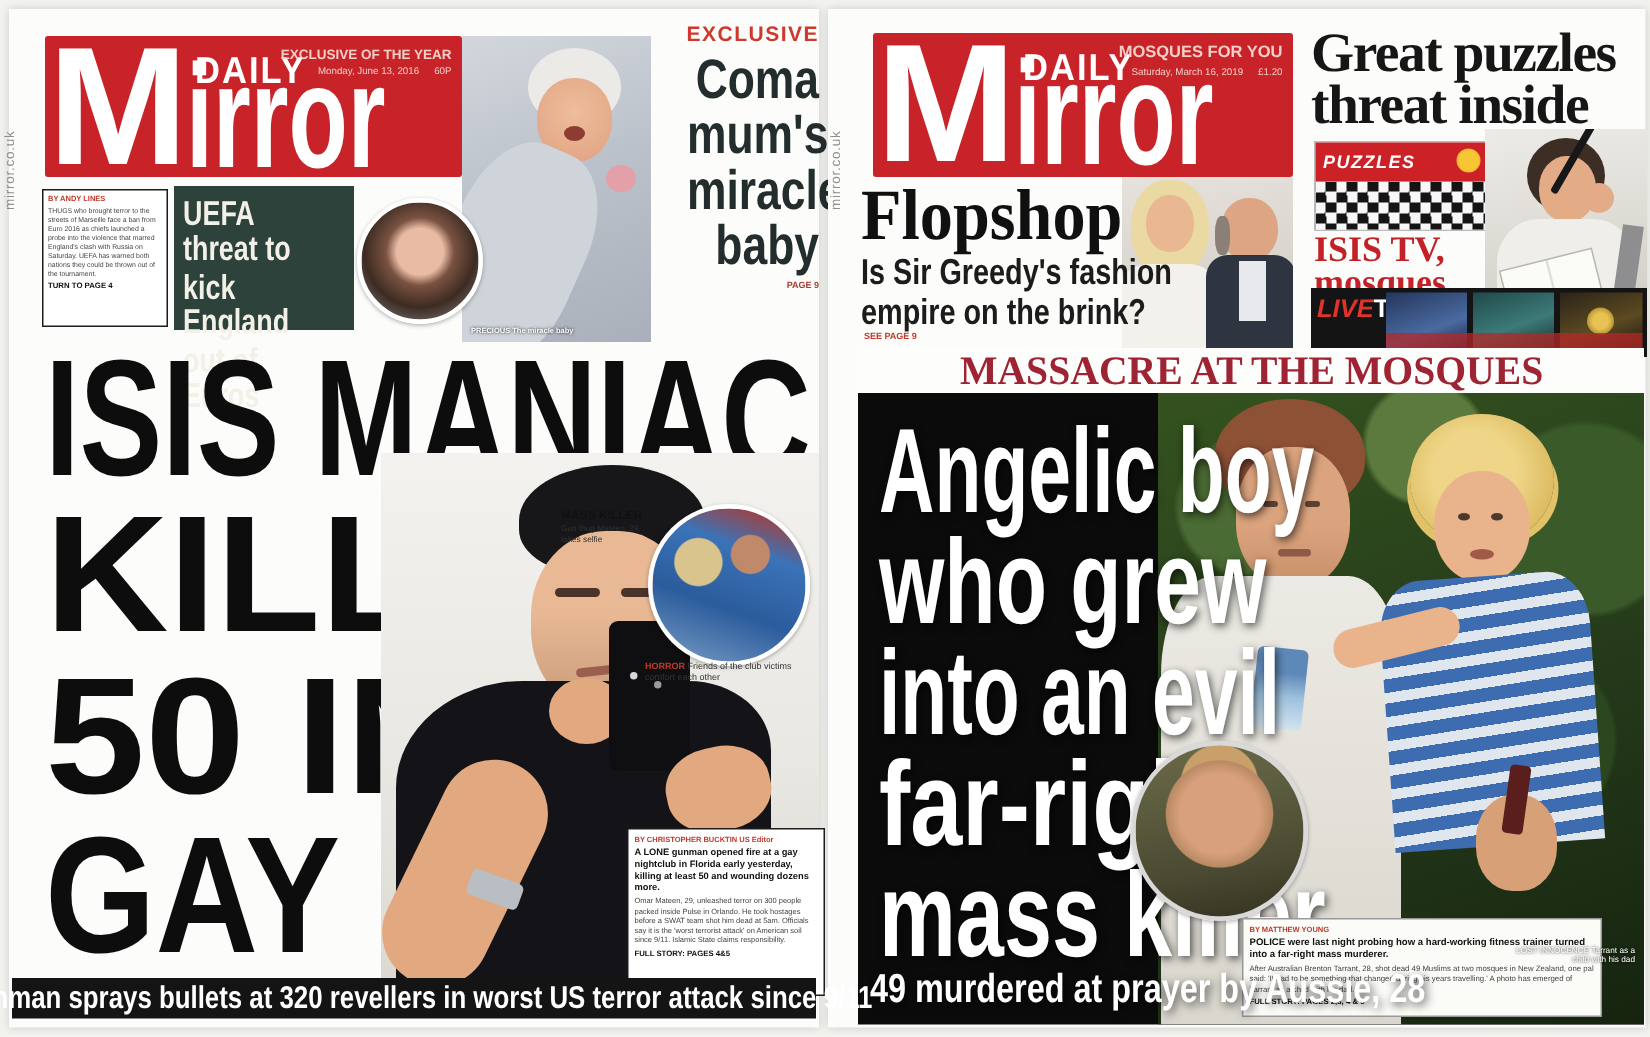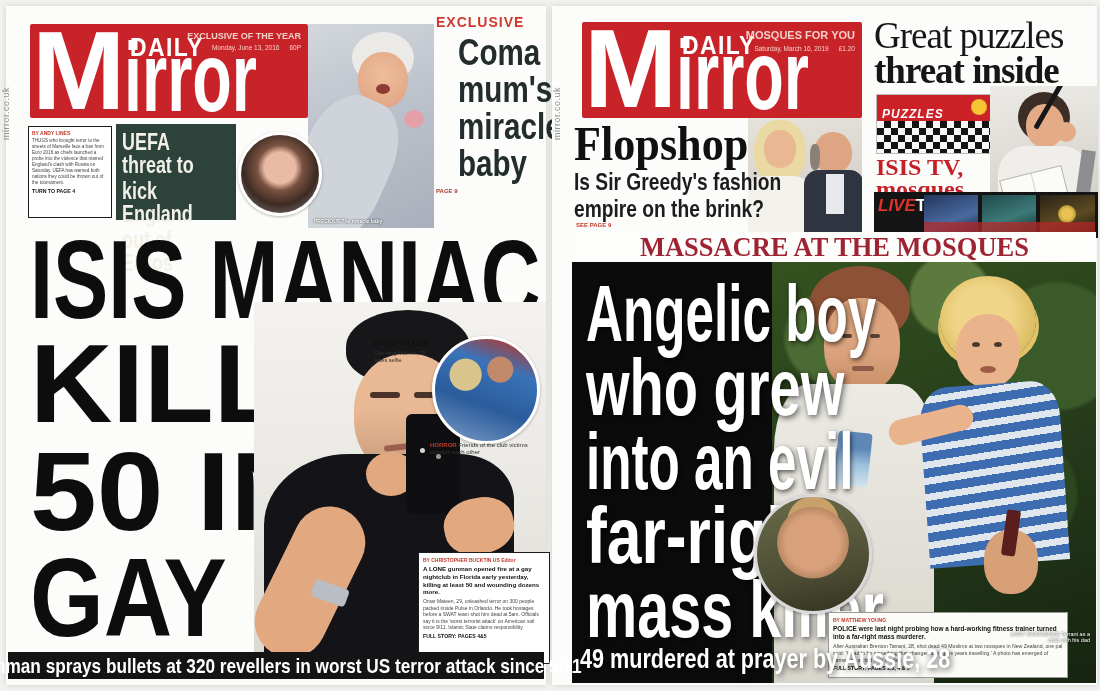--- a/index.html
+++ b/index.html
@@ -52,21 +52,21 @@
 
     <div class="abs" style="left:302px;top:18px;width:126px;height:204px;background:linear-gradient(160deg,#d3d7dd 0%,#bcc2cb 45%,#a9b0bb 100%);overflow:hidden;">
       <div class="abs" style="left:44px;top:8px;width:62px;height:52px;background:#eceae6;border-radius:50%;"></div>
       <div class="abs" style="left:50px;top:28px;width:50px;height:56px;background:radial-gradient(circle at 50% 40%,#eebd9b,#dfa181);border-radius:48%;"></div>
       <div class="abs" style="left:68px;top:60px;width:14px;height:10px;background:#8e3b33;border-radius:50%;"></div>
       <div class="abs" style="left:-10px;top:70px;width:90px;height:150px;background:#cfd4da;border-radius:40%;transform:rotate(24deg);"></div>
       <div class="abs" style="left:96px;top:86px;width:20px;height:18px;background:#e3a0a8;border-radius:50%;"></div>
       <div class="abs capt" style="left:6px;bottom:4px;color:#fff;font-size:5px;font-weight:700;text-shadow:0 0 2px #000;">PRECIOUS The miracle baby</div>
     </div>
 
-    <div class="abs" style="left:430px;top:8px;width:110px;">
+    <div class="abs" style="left:430px;top:8px;width:110px;text-align:right;">
       <div style="font-size:14px;font-weight:700;color:#cf392d;letter-spacing:1px;margin-bottom:4px;">EXCLUSIVE</div>
       <div class="cond-sub" style="font-size:37px;transform:scaleX(.8);transform-origin:100% 0;color:#232d2d;">Coma</div>
       <div class="cond-sub" style="font-size:37px;transform:scaleX(.8);transform-origin:100% 0;color:#232d2d;">mum's</div>
       <div class="cond-sub" style="font-size:37px;transform:scaleX(.8);transform-origin:100% 0;color:#232d2d;">miracle</div>
       <div class="cond-sub" style="font-size:37px;transform:scaleX(.8);transform-origin:100% 0;color:#232d2d;">baby</div>
       <div style="font-size:6px;font-weight:700;color:#a83b31;margin-top:6px;">PAGE 9</div>
     </div>
 
     <div class="abs tinybox" style="left:22px;top:120px;width:84px;height:92px;padding:3px;box-sizing:border-box;">
       <div class="by">BY ANDY LINES</div>
@@ -139,26 +139,26 @@
       <span class="m-daily">DAILY</span>
       <span class="m-rest">irror</span>
       <span class="m-award" style="font-size:11px;">MOSQUES FOR YOU</span>
       <span class="m-date" style="top:23px;">
         <span>Saturday, March 16, 2019</span>
         <span>£1.20</span>
       </span>
     </div>
 
     <div class="abs serif" style="left:322px;top:12px;width:224px;color:#161616;">
-      <div class="nw" style="font-size:37px;font-weight:400;letter-spacing:-1px;line-height:.95;">Great puzzles</div>
+      <div class="nw" style="font-size:37px;font-weight:700;letter-spacing:-1px;line-height:.95;">Great puzzles</div>
       <div class="nw" style="font-size:37px;font-weight:700;letter-spacing:-1px;line-height:.95;">threat inside</div>
     </div>
 
     <div class="abs" style="left:324px;top:88px;width:118px;height:58px;border:1px solid #bbb;background:#fff;">
-      <div class="abs" style="left:0;top:0;width:118px;height:26px;background:#cc2127;display:flex;align-items:flex-end;">
+      <div class="abs" style="left:0;top:0;width:118px;height:26px;background:#cc2127;display:flex;align-items:center;">
         <span style="color:#fff;font-weight:700;font-style:italic;font-size:12px;padding-left:5px;letter-spacing:1px;">PUZZLES</span>
         <span class="abs" style="right:8px;top:4px;width:16px;height:16px;background:radial-gradient(circle,#f6c634 55%,#e4921f 100%);border-radius:50%;"></span>
       </div>
       <div class="abs" style="left:0;top:26px;width:118px;height:32px;background:repeating-conic-gradient(#141414 0% 25%,#f7f7f7 0% 50%);background-size:14px 14px;"></div>
     </div>
 
     <div class="abs serif" style="left:324px;top:150px;color:#c32127;">
       <div class="nw" style="font-size:24px;font-weight:700;line-height:.92;">ISIS TV,</div>
       <div class="nw" style="font-size:24px;font-weight:700;line-height:.92;">mosques</div>
       <div class="nw" style="font-size:24px;font-weight:700;line-height:.92;">&amp; racing</div>

